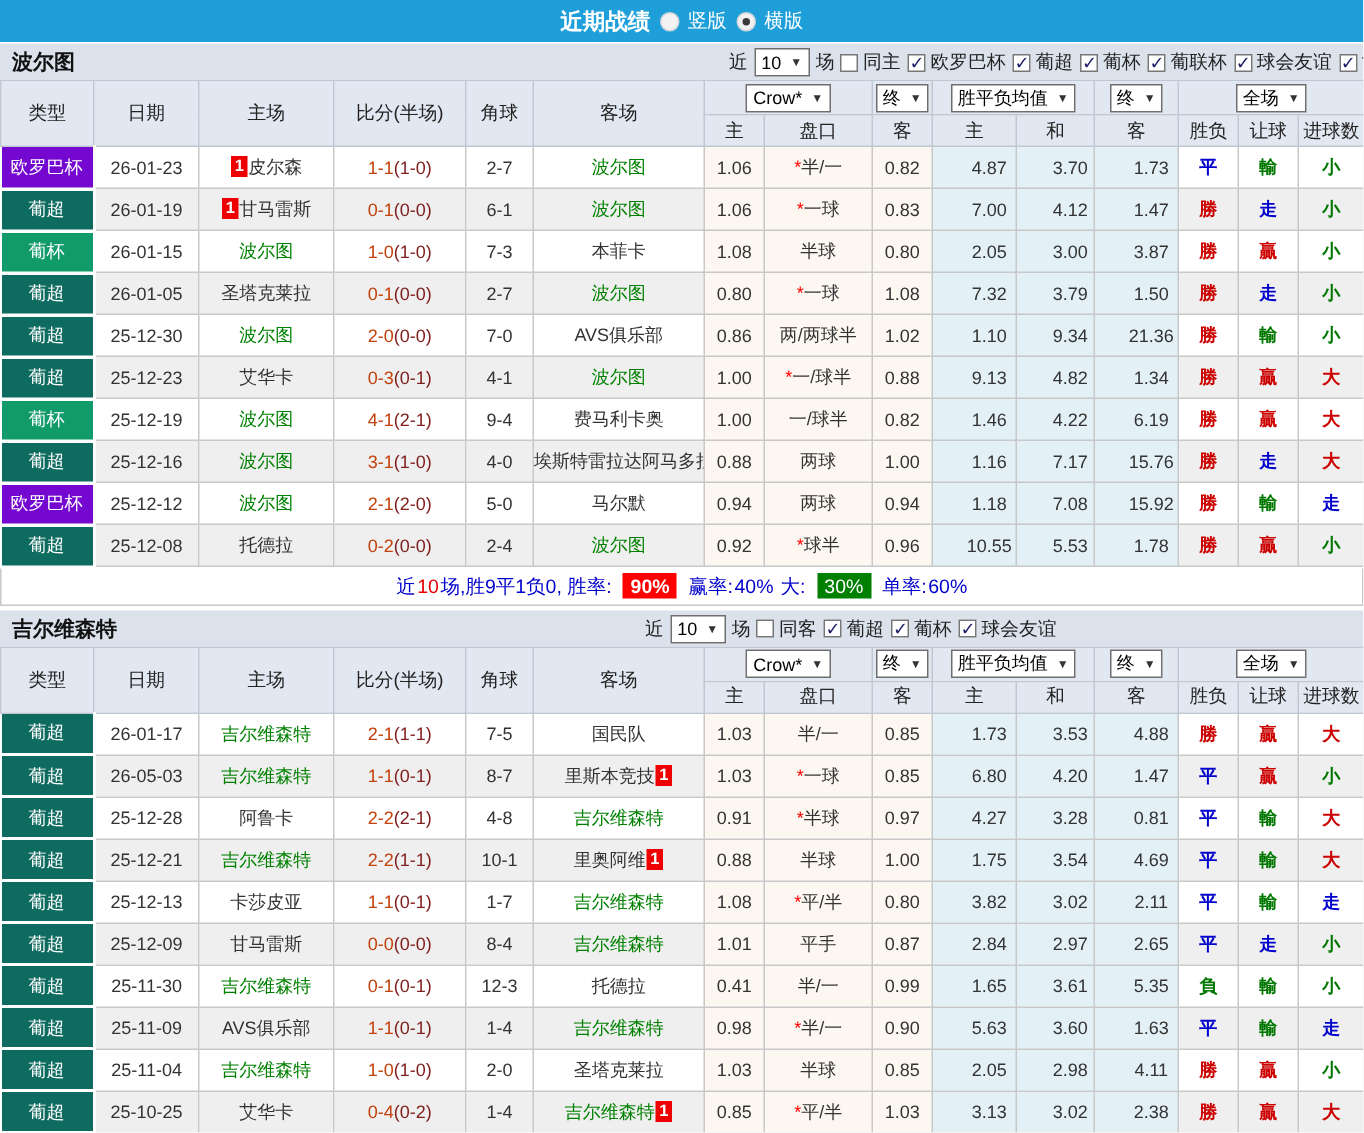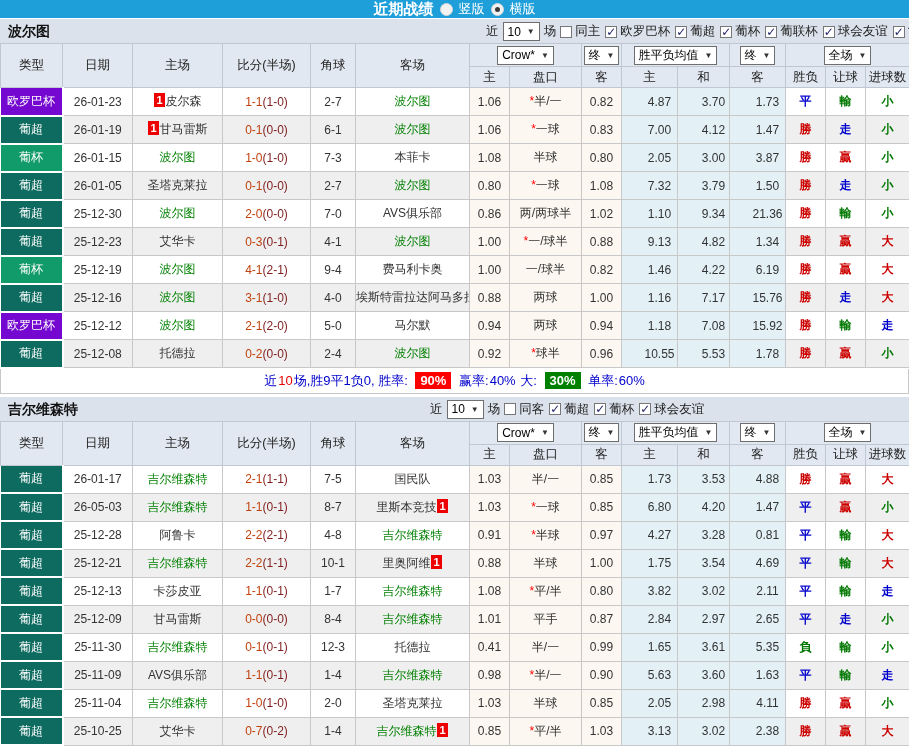--- a/index.html
+++ b/index.html
@@ -1,20 +1,20 @@
 <!DOCTYPE html>
 <html><head>
 <meta charset="utf-8">
 <style>
   * { box-sizing: border-box; margin: 0; padding: 0; }
   body { background:#fff; font-family:"Liberation Sans","DejaVu Sans",sans-serif; }
   .page { width:909px; height:755px; background:#fff; overflow:hidden; font-size:12px; color:#333; }
 
   
-  .titlebar { height:18px; background:#1E9FD9; display:flex; align-items:center; justify-content:center; gap:6px; color:#fff; }
+  .titlebar { height:28px; background:#1E9FD9; display:flex; align-items:center; justify-content:center; gap:6px; color:#fff; }
   .titlebar .title { font-weight:bold; font-size:15px; }
   .radio { width:13px; height:13px; border-radius:50%; background:#f2f2f2; border:1px solid #d7d7d7; display:inline-block; position:relative; }
   .radio.checked::after { content:""; position:absolute; left:3px; top:3px; width:5px; height:5px; border-radius:50%; background:#3a3a3a; }
   .radio-label { font-size:13px; color:#fff; }
 
   
   .section-header { height:25px; background:#DBE2EC; position:relative; border-top:1px solid #fff; }
   .team-name { position:absolute; left:8px; top:0; line-height:25px; font-weight:bold; font-size:14px; color:#111; }
   .filter { position:absolute; top:0; height:25px; display:flex; align-items:center; gap:2px; font-size:12.5px; color:#222; white-space:nowrap; }
   .sec0 .filter { left:484px; }
@@ -49,21 +49,21 @@
   .c-red   { color:#CC0000; font-weight:bold; }
   .c-blue  { color:#0000CC; font-weight:bold; }
   .c-green { color:#007700; font-weight:bold; }
   .badge { display:inline-block; background:#EE0000; color:#fff; font-size:11px; font-weight:bold; line-height:14px; padding:0 2px; margin:0 1px; vertical-align:1px; }
 
   
   .summary { height:25px; border:1px solid #C8C8C8; border-top:0; display:flex; align-items:center; justify-content:center; font-size:13px; gap:1px; white-space:pre; }
   .summary .blue { color:#0000CC; }
   .summary .red { color:#E60000; }
   .summary .badge-red { background:#FF0000; color:#fff; font-weight:bold; padding:1px 5px; margin:0 3px; }
-  .summary .badge-green { background:#008000; color:#fff; font-weight:bold; padding:1px 5px; margin:0 3px; }
+  .summary .badge-green { background:#008000; color:#fff; font-weight:normal; padding:1px 5px; margin:0 3px; }
   .gap { height:2px; background:#fff; }
 </style>
 </head>
 <body>
 
 <div class="page">
 
   <div class="titlebar">
     <span class="title">近期战绩</span>
     <span class="radio"></span>
@@ -565,21 +565,21 @@
             <td class="avg">2.98</td>
             <td class="avg">4.11</td>
             <td class="c-red">勝</td>
             <td class="c-red">贏</td>
             <td class="c-green">小</td>
           </tr>
           <tr class="alt">
             <td class="league lg-liga">葡超</td>
             <td>25-10-25</td>
             <td><span>艾华卡</span></td>
-            <td><span class="ft">0-7</span><span class="ht">(0-2)</span></td>
+            <td><span class="ft">0-4</span><span class="ht">(0-2)</span></td>
             <td>1-4</td>
             <td><span class="teamself">吉尔维森特</span><span class="badge">1</span></td>
             <td class="odds">0.85</td>
             <td class="odds"><span class="star">*</span><span>平/半</span></td>
             <td class="odds">1.03</td>
             <td class="avg">3.13</td>
             <td class="avg">3.02</td>
             <td class="avg">2.38</td>
             <td class="c-red">勝</td>
             <td class="c-red">贏</td>

